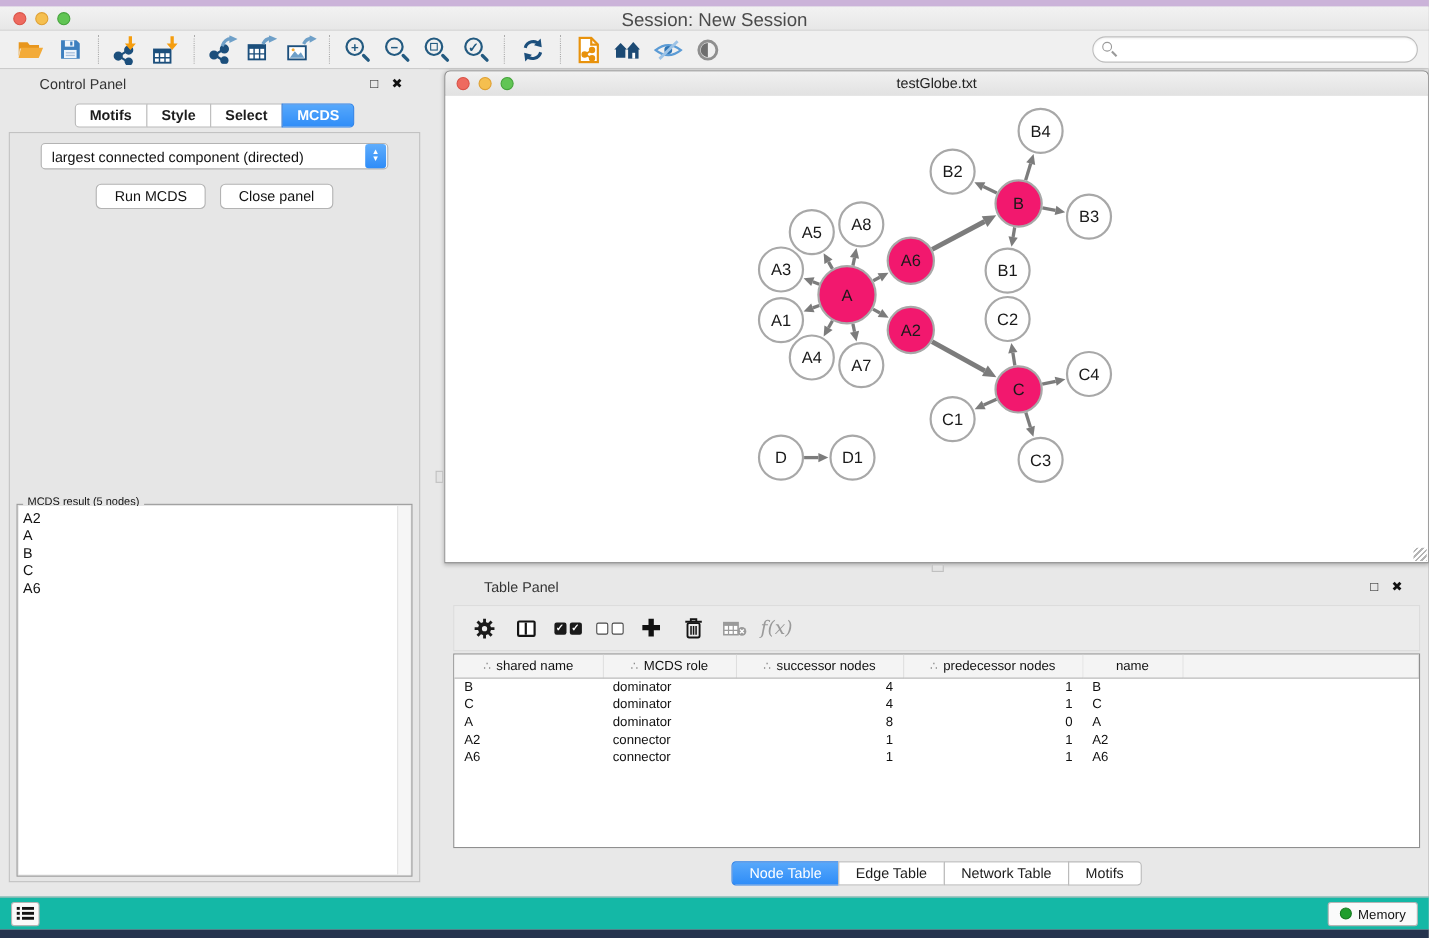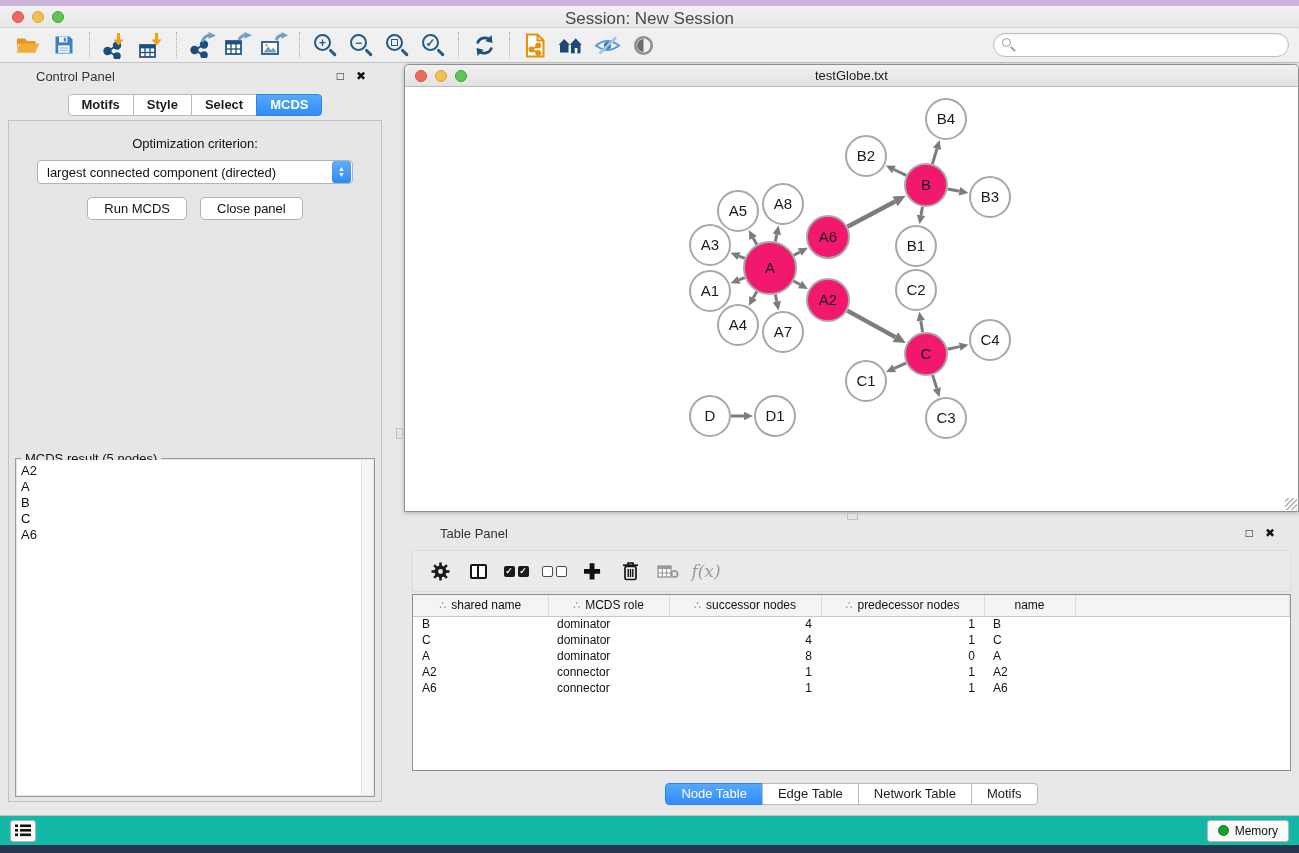--- a/index.html
+++ b/index.html
@@ -58,21 +58,21 @@
   .opt-select { margin:9px auto 0 auto; width:316px; height:24px; background:#fff; border:1px solid #b3b3b3;
     border-radius:4px; display:flex; align-items:center; position:relative; }
   .opt-select .val { flex:1; font-size:13px; color:#111; padding:0 6px 0 9px; white-space:nowrap; }
   .opt-select .stepper { width:19px; height:22px; margin-right:1px; border-radius:3px;
     background:linear-gradient(#5fadfc,#2e8cf8); display:flex; flex-direction:column;
     align-items:center; justify-content:center; color:#fff; }
   .stepper .ch { font-size:7px; line-height:6px; font-weight:bold; }
   .cp-buttons { display:flex; justify-content:center; gap:13px; margin-top:13px; }
   .btn { background:#fff; border:1px solid #b3b3b3; border-radius:5px; padding:3px 16px; font-size:13px; color:#111; }
   .result-box { position:absolute; left:6px; right:6px; top:337px; bottom:4px; border:1px solid #9b9b9b; }
-  .result-title { position:absolute; top:-8px; left:5px; background:#e6e6e6; padding:0 4px; font-size:13px; color:#111; }
+  .result-title { position:absolute; top:-8px; left:5px; background:#e6e6e6; padding:0 4px; font-size:10px; color:#111; }
   .result-list { position:absolute; left:1px; right:1px; top:1px; bottom:1px; background:#fff;
     font-size:13px; color:#111; padding:3px 0 0 4px; line-height:16px; overflow:hidden; }
   .result-scroll { position:absolute; right:1px; top:1px; bottom:1px; width:12px; background:#f6f6f6; border-left:1px solid #e3e3e3; }
 
   
   #net-window { position:absolute; left:404px; top:64px; width:895px; height:448px; background:#fff;
     border:1px solid #8f8f8f; border-radius:5px 5px 0 0; box-shadow:0 1px 4px rgba(0,0,0,.25); }
   .nw-titlebar { position:relative; height:22px; background:linear-gradient(#f1f1f1,#e2e2e2);
     border-bottom:1px solid #bbb; border-radius:5px 5px 0 0; }
   .nw-titlebar .lights { left:10px; top:5px; }
@@ -304,21 +304,20 @@
     </div>
     <div class="seg-row">
       <div class="seg" id="cp-tabs">
           <span class="seg-item">Motifs</span>
           <span class="seg-item">Style</span>
           <span class="seg-item">Select</span>
           <span class="seg-item active">MCDS</span>
         </div>
     </div>
     <div class="cp-body">
-      <div class="opt-label">Optimization criterion:</div>
       <div class="opt-select">
         <span class="val">largest connected component (directed)</span>
         <span class="stepper">
             <span class="ch">▲</span>
             <span class="ch">▼</span>
           </span>
       </div>
       <div class="cp-buttons">
         <button class="btn">Run MCDS</button>
         <button class="btn">Close panel</button>

